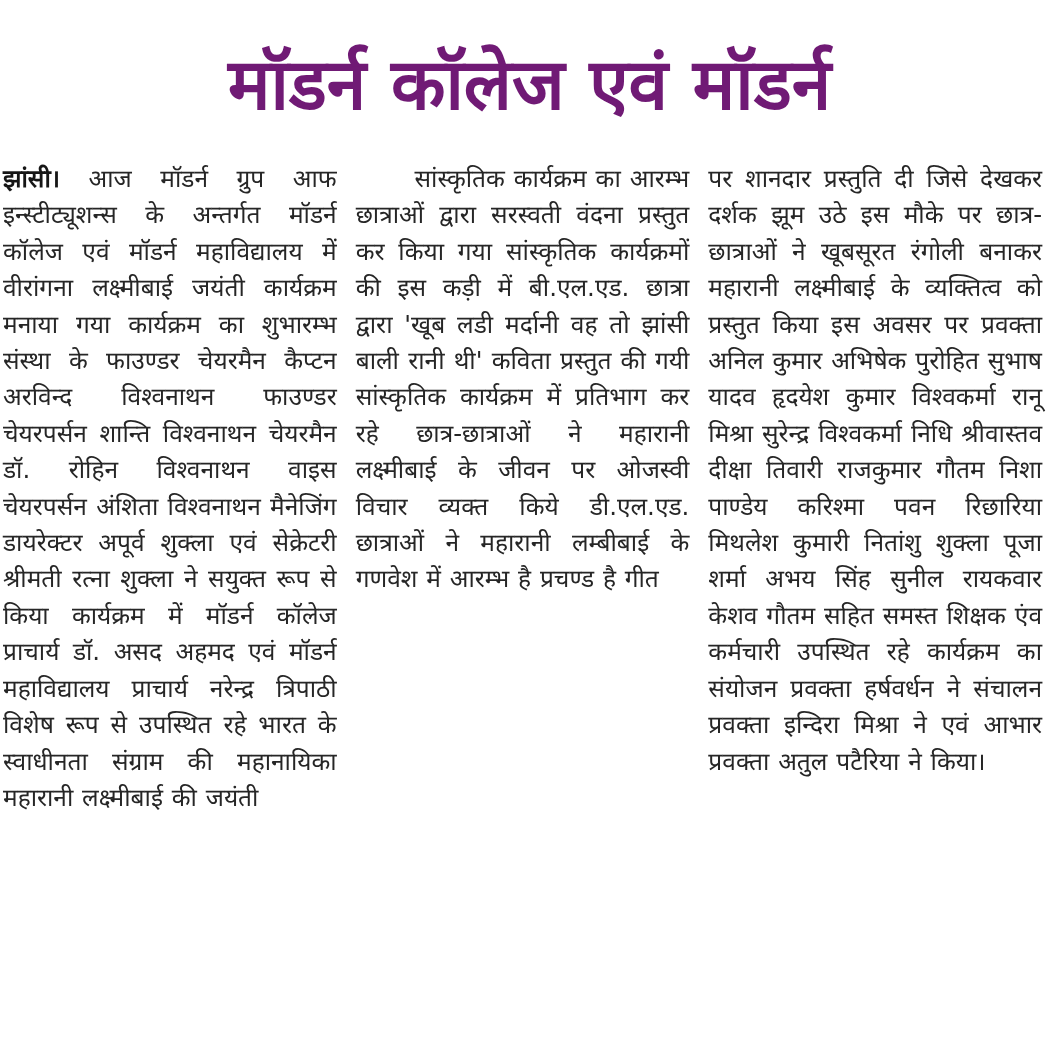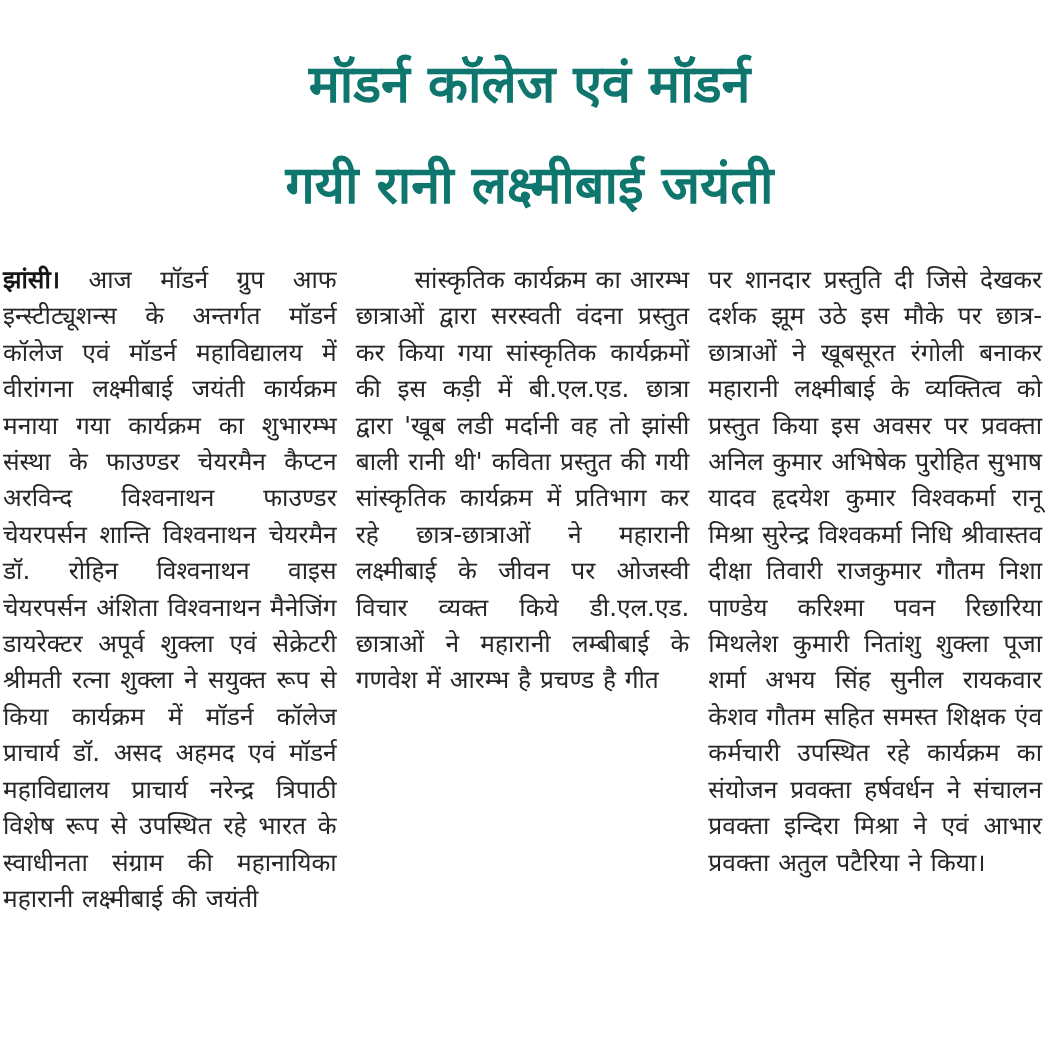--- a/index.html
+++ b/index.html
@@ -12,24 +12,24 @@
     width: 1059px;
     height: 1062px;
     background: #ffffff;
     overflow: hidden;
     font-family: "DejaVu Sans", sans-serif;
   }
   .headline {
     margin: 0;
     padding: 34px 30px 0 30px;
     text-align: center;
-    font-size: 52px;
+    font-size: 71px;
     line-height: 101px;
     font-weight: 900;
-    color: #0f766e;
+    color: #701a75;
     letter-spacing: 0px;
   }
   .hl-line {
     display: block;
     white-space: nowrap;
   }
   .body-columns {
     display: flex;
     flex-direction: row;
     gap: 19px;
@@ -57,21 +57,20 @@
     color: #161616;
   }
 </style>
 </head>
 <body>
 
 <div class="page">
 
   <h1 class="headline">
     <span class="hl-line">मॉडर्न कॉलेज एवं मॉडर्न</span>
-    <span class="hl-line">गयी रानी लक्ष्मीबाई जयंती</span>
   </h1>
 
   <div class="body-columns">
 
     <div class="col">
       <p class="para"><strong class="dateline">झांसी।</strong> <span>आज मॉडर्न ग्रुप आफ इन्स्टीट्यूशन्स के अन्तर्गत मॉडर्न कॉलेज एवं मॉडर्न महाविद्यालय में वीरांगना लक्ष्मीबाई जयंती कार्यक्रम मनाया गया कार्यक्रम का शुभारम्भ संस्था के फाउण्डर चेयरमैन कैप्टन अरविन्द विश्वनाथन फाउण्डर चेयरपर्सन शान्ति विश्वनाथन चेयरमैन डॉ. रोहिन विश्वनाथन वाइस चेयरपर्सन अंशिता विश्वनाथन मैनेजिंग डायरेक्टर अपूर्व शुक्ला एवं सेक्रेटरी श्रीमती रत्ना शुक्ला ने सयुक्त रूप से किया कार्यक्रम में मॉडर्न कॉलेज प्राचार्य डॉ. असद अहमद एवं मॉडर्न महाविद्यालय प्राचार्य नरेन्द्र त्रिपाठी विशेष रूप से उपस्थित रहे भारत के स्वाधीनता संग्राम की महानायिका महारानी लक्ष्मीबाई की जयंती</span></p>
     </div>
 
     <div class="col">
       <p class="para indent">सांस्कृतिक कार्यक्रम का आरम्भ छात्राओं द्वारा सरस्वती वंदना प्रस्तुत कर किया गया सांस्कृतिक कार्यक्रमों की इस कड़ी में बी.एल.एड. छात्रा द्वारा 'खूब लडी मर्दानी वह तो झांसी बाली रानी थी' कविता प्रस्तुत की गयी सांस्कृतिक कार्यक्रम में प्रतिभाग कर रहे छात्र-छात्राओं ने महारानी लक्ष्मीबाई के जीवन पर ओजस्वी विचार व्यक्त किये डी.एल.एड. छात्राओं ने महारानी लम्बीबाई के गणवेश में आरम्भ है प्रचण्ड है गीत</p>

